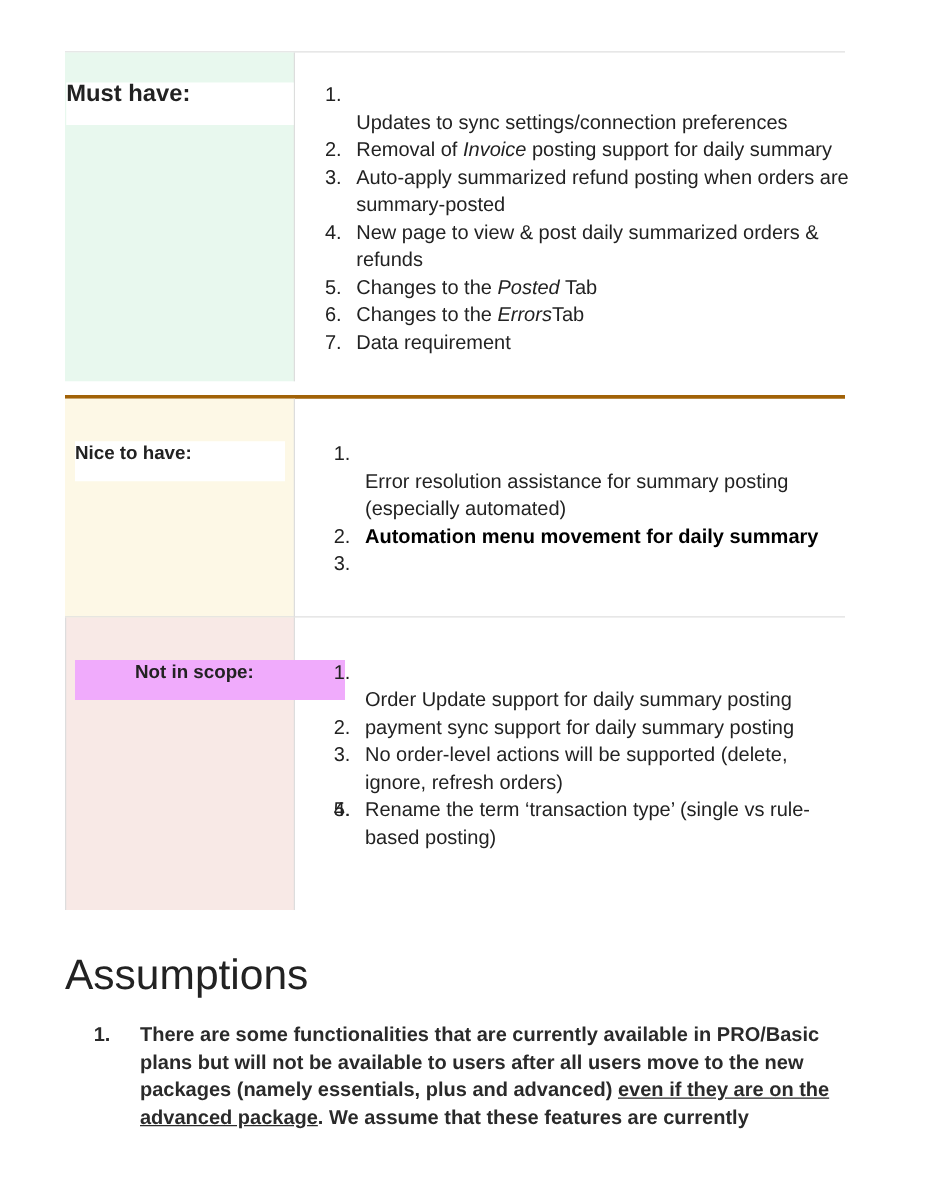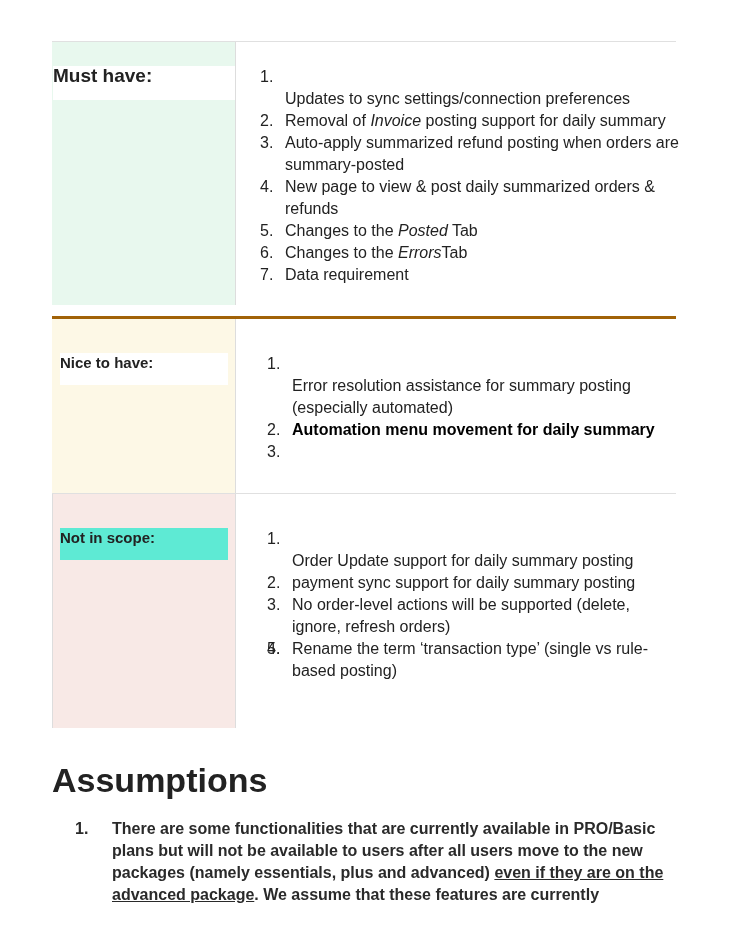--- a/index.html
+++ b/index.html
@@ -2,21 +2,21 @@
 <html><head>
 <meta charset="utf-8">
 <style>
   html, body { margin:0; padding:0; background:#ffffff; }
   body { width:754px; height:950px; position:relative; overflow:hidden;
          font-family:"Liberation Sans", sans-serif; color:#222222; }
   .b { font-weight:normal; }
   .i { font-style:italic; }
   .red { color:#000000; font-weight:bold; }
   .u { text-decoration:underline; }
-  h1 { position:absolute; left:52px; top:760px; margin:0; font-size:34px; font-weight:bold; color:#222; line-height:40px; }
+  h1 { position:absolute; left:52px; top:760px; margin:0; font-size:34px; font-weight:normal; color:#222; line-height:40px; }
   .assume { position:absolute; left:75px; top:818px; width:600px; font-size:16px; line-height:22px; font-weight:bold; color:#2a2a2a; }
   .assume .num { position:absolute; left:0; top:0; }
   .assume .txt { margin-left:37px; display:block; }
 </style>
 </head>
 <body>
 
 <div>
 
   <div style="position:absolute;left:52px;top:41px;width:624px;height:263px;border-top:1px solid #e0e0e0;">
@@ -69,21 +69,21 @@
         <span class="red">Automation menu movement for daily summary</span>
       </div>
       <div style="position:relative;padding-left:25px;">
         <span style="position:absolute;left:0;top:0;">3.</span>
       </div>
     </div>
   </div>
 
   <div style="position:absolute;left:52px;top:493px;width:624px;height:234px;border-top:1px solid #e0e0e0;">
     <div style="position:absolute;left:0;top:0;width:184px;height:234px;background:#f8e9e6;border-right:1px solid #dddddd;border-left:1px solid #dddddd;box-sizing:border-box;"></div>
-    <div style="position:absolute;left:8px;top:34px;width:168px;height:32px;background:#5eead4;font-weight:bold;font-size:15px;line-height:20px;">Not in scope:</div>
+    <div style="position:absolute;left:8px;top:34px;width:168px;height:32px;background:#f0abfc;font-weight:bold;font-size:15px;line-height:20px;padding-left:48px;">Not in scope:</div>
     <div style="position:absolute;left:215px;top:34px;width:410px;font-size:16px;line-height:22px;">
       <div style="position:relative;padding-left:25px;">
         <span style="position:absolute;left:0;top:0;">1.</span>
         <div style="height:22px;"></div>
         <span class="b">Order Update support for daily summary posting</span>
       </div>
       <div style="position:relative;padding-left:25px;">
         <span style="position:absolute;left:0;top:0;">2.</span>
         <span class="b">payment sync support for daily summary posting</span>
       </div>

